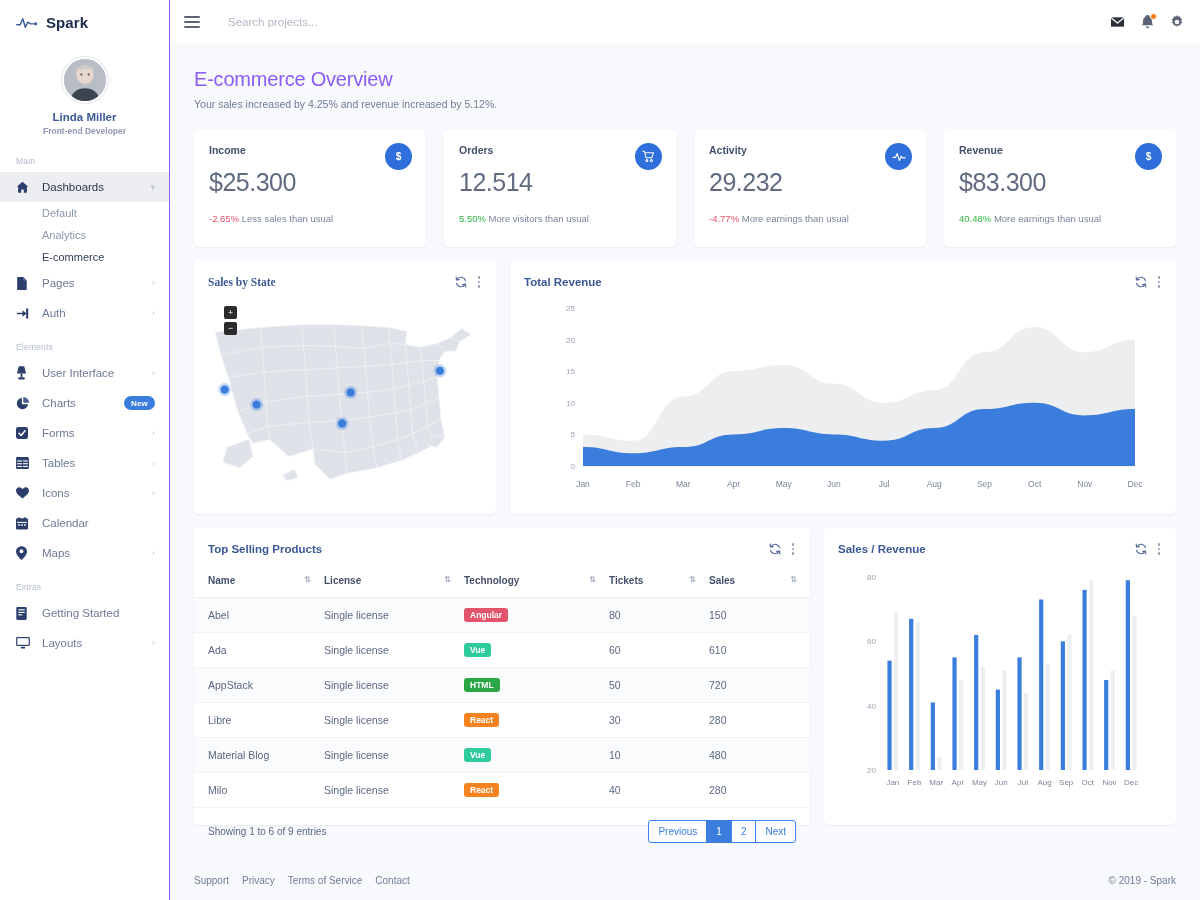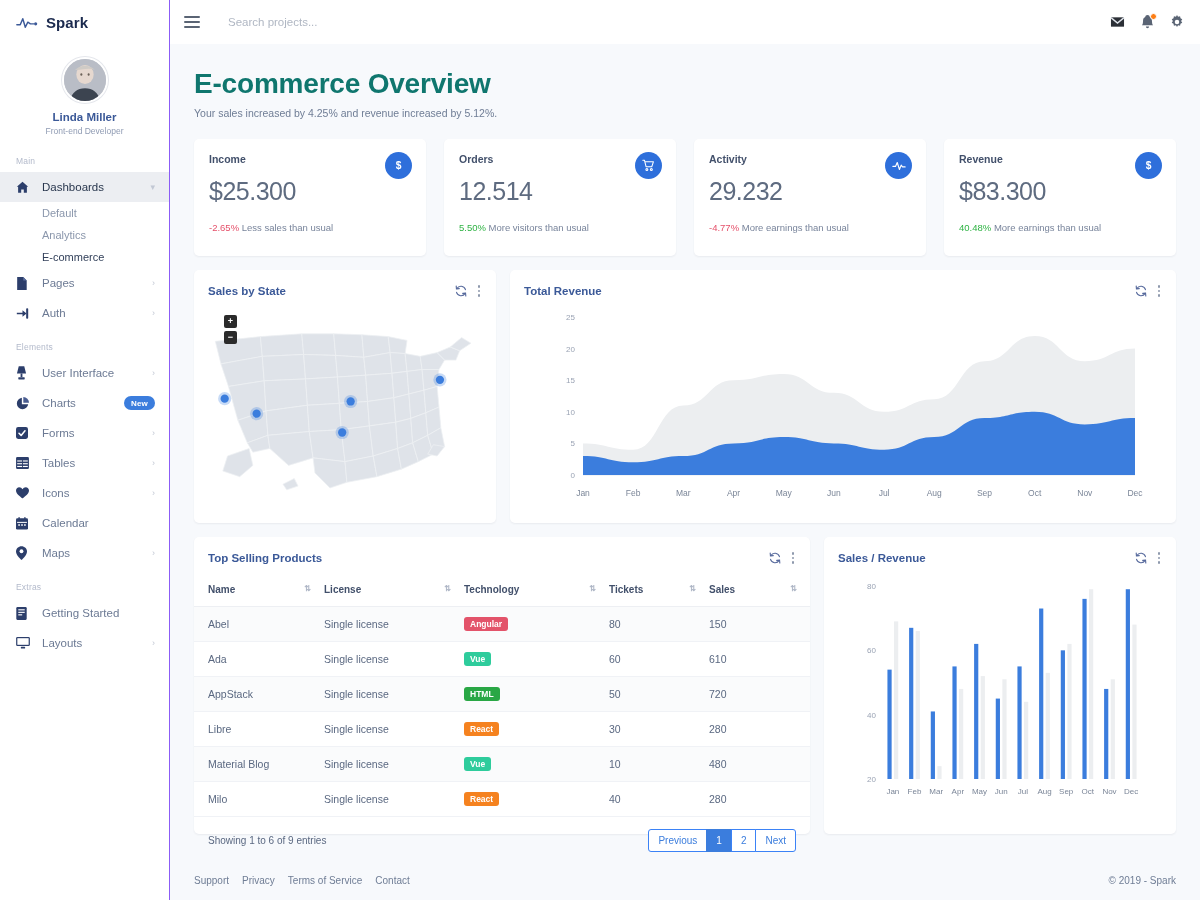--- a/index.html
+++ b/index.html
@@ -27,21 +27,21 @@
 
   .profile { text-align: center; padding: 12px 0 6px; }
   .avatar {
     width: 46px; height: 46px; border-radius: 50%;
     margin: 0 auto 8px; overflow: hidden;
     background: #c9ccd4; position: relative;
     border: 2px solid #fff; box-shadow: 0 0 0 1px #e5e7ec;
   }
   .avatar .face { position:absolute; left:0; top:0; width:100%; height:100%; }
   .profile-name { font-size: 11.5px; font-weight: 700; color: #3b5998; }
-  .profile-role { font-size: 8.5px; color: #8f9bb3; margin-top: 3px; }
+  .profile-role { font-size: 8.5px; color: #8f9bb3; margin-top: 3px; font-weight: bold; }
 
   .nav-section {
     font-size: 8.5px; color: #b3bacb; padding: 14px 0 6px 16px;
     letter-spacing: .2px;
   }
   .nav-item {
     display: flex; align-items: center;
     height: 30px; padding: 0 14px 0 16px;
     font-size: 11.5px; color: #6c7a94; cursor: pointer;
     position: relative;
@@ -76,21 +76,21 @@
   .search-input::placeholder { color: #b0b7c3; }
   .topbar-icons { display: flex; align-items: center; gap: 16px; }
   .tb-ic { position: relative; cursor: pointer; display:flex; align-items:center; }
   .dot-badge {
     position: absolute; top: -2px; right: -3px;
     width: 7px; height: 7px; border-radius: 50%;
     background: #fd7e14; border: 1px solid #fff;
   }
 
   .content { flex: 1; padding: 24px 24px 0 24px; overflow: hidden; }
-  .page-title { font-size: 28px; font-weight: 700; color: #0f766e; letter-spacing: -.2px; }
+  .page-title { font-size: 20px; font-weight: 400; color: #8b5cf6; letter-spacing: -.2px; }
   .page-sub { font-size: 10.5px; color: #6f7d95; margin-top: 7px; }
 
   .card {
     background: #fff; border-radius: 5px;
     box-shadow: 0 1px 2px rgba(38,50,70,.07);
   }
   .card-head {
     display: flex; align-items: center; justify-content: space-between;
     padding: 13px 14px 8px 14px;
   }
@@ -109,21 +109,21 @@
   .up { color: #2fb344; } .down { color: #e5506a; }
   .stat-icon {
     position: absolute; right: 14px; top: 13px;
     width: 27px; height: 27px; border-radius: 50%;
     background: #2e6fdb; display: flex; align-items: center; justify-content: center;
     color: #fff;
   }
 
   
   .row2 { display: flex; gap: 14px; margin-top: 14px; }
-  .map-card { width: 302px; min-width:302px; height: 253px; position: relative; }
+  .map-card { width: 302px; min-width:302px; height: 253px; position: relative; font-family: Liberation Serif, serif; }
   .map-wrap { position: relative; height: 200px; margin: 2px 10px 0 10px; }
   .map-zoom { position: absolute; left: 20px; top: 6px; z-index: 5; }
   .zbtn {
     width: 13px; height: 13px; background: #2b2b2b; color: #fff;
     font-size: 9px; line-height: 13px; text-align: center; display: block;
     margin-bottom: 3px; border-radius: 2px; cursor: pointer; font-weight: 700;
   }
   .revenue-card { flex: 1; height: 253px; }
 
   

